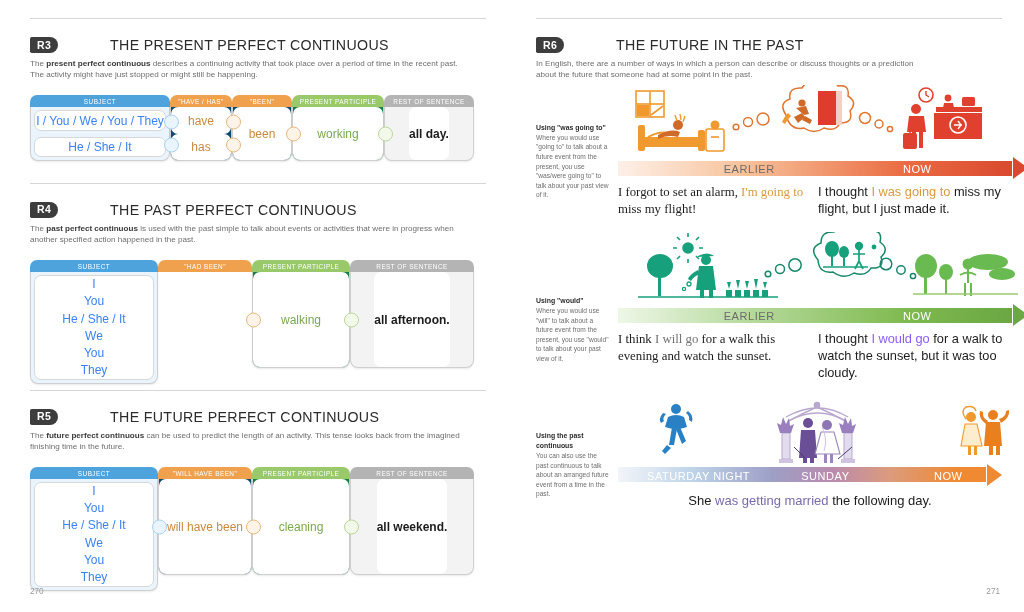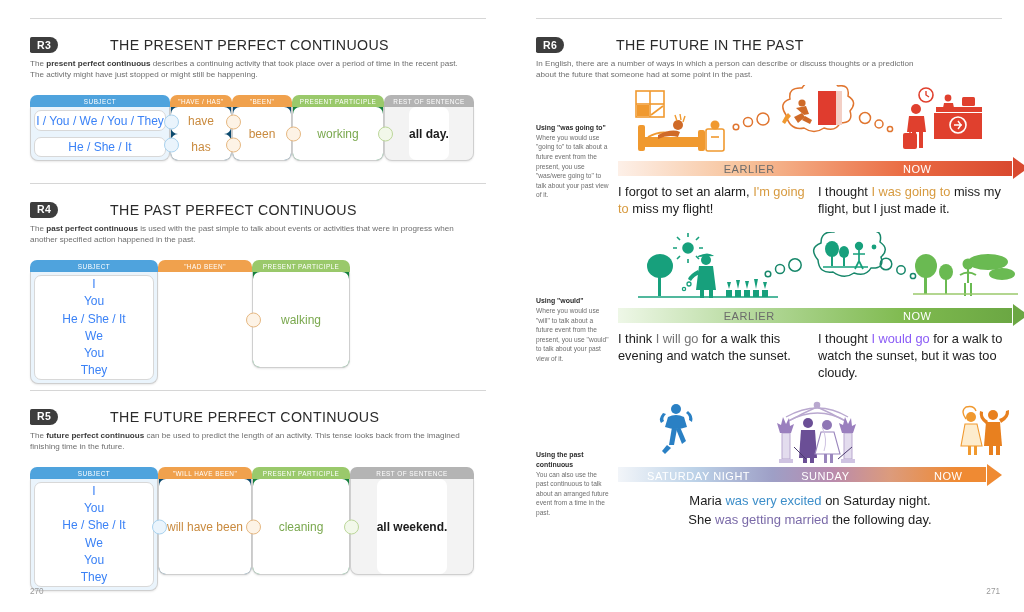--- a/index.html
+++ b/index.html
@@ -146,21 +146,21 @@
     font-size: 11px; letter-spacing: 0.55px;
     color: #fff; transform: translateX(-50%);
     text-transform: uppercase;
   }
   .arrow-labels span.dark { color: #6b6b6b; }
 
   .ex-row { display: flex; margin-top: 8px; }
   .ex {
     font-size: 12.8px; line-height: 1.32; color: #1c1c1c;
   }
-  .ex-1 { width: 200px; }
+  .ex-1 { width: 200px; font-family: Liberation Serif, serif; }
   .ex-2 { width: 210px; }
   .hl-orange { color: #d79a3f; }
   .hl-teal   { color: #737373; }
   .hl-green  { color: #8b5cf6; }
   .hl-blue   { color: #3d8ec9; }
   .hl-purple { color: #7a6aa8; }
 
   .ex-center { text-align: center; font-size: 13px; line-height: 1.42; color: #1c1c1c; margin-top: 10px; }
 
   .folio {
@@ -252,20 +252,27 @@
         <div class="pcol" style="width:94px">
           <div class="phead h-orange">"HAD BEEN"</div>
         </div>
         <div class="pcol" style="width:98px">
           <div class="phead h-green">PRESENT PARTICIPLE</div>
           <div class="pbody b-green">
             <span class="knob k-orange"></span>
             <div class="pcell plain t-green">walking</div>
           </div>
         </div>
+        <div class="pcol" style="width:124px">
+          <div class="phead h-gray">REST OF SENTENCE</div>
+          <div class="pbody b-gray">
+            <span class="knob k-green"></span>
+            <div class="pcell plain t-dark">all afternoon.</div>
+          </div>
+        </div>
       </div>
     </div>
 
     <div style="margin-top:22px">
       <div class="sec-head">
         <span class="sec-tag">R5</span>
         <span class="sec-title">THE FUTURE PERFECT CONTINUOUS</span>
       </div>
       <p class="sec-desc"><span>The </span><b>future perfect continuous</b><span> can be used to predict the length of an activity. This tense looks back from the imagined finishing time in the future.</span></p>
 
@@ -601,21 +608,20 @@
         <div class="arrow-wrap">
           <div class="arrow-bar" style="background:linear-gradient(to right,#f2f5f9 0%,#bcd2e8 21%,#9e9fc6 42%,#b98bae 58%,#dc9b7c 74%,#ef8a33 92%,#ef8a33 100%)"></div>
           <div class="arrow-tip" style="border-left:15px solid #ef8a33"></div>
           <div class="arrow-labels">
             <span style="left:21%">SATURDAY NIGHT</span>
             <span style="left:54%">SUNDAY</span>
             <span style="left:86%">NOW</span>
           </div>
         </div>
         <div class="ex-center">
-          <div><span>Maria </span><span class="hl-blue">was very excited</span><span> on Saturday night.</span></div>
           <div><span>She </span><span class="hl-purple">was getting married</span><span> the following day.</span></div>
         </div>
       </div>
     </div>
 
     <div class="folio folio-r">271</div>
   </div>
 </div>
 
 </body></html>

